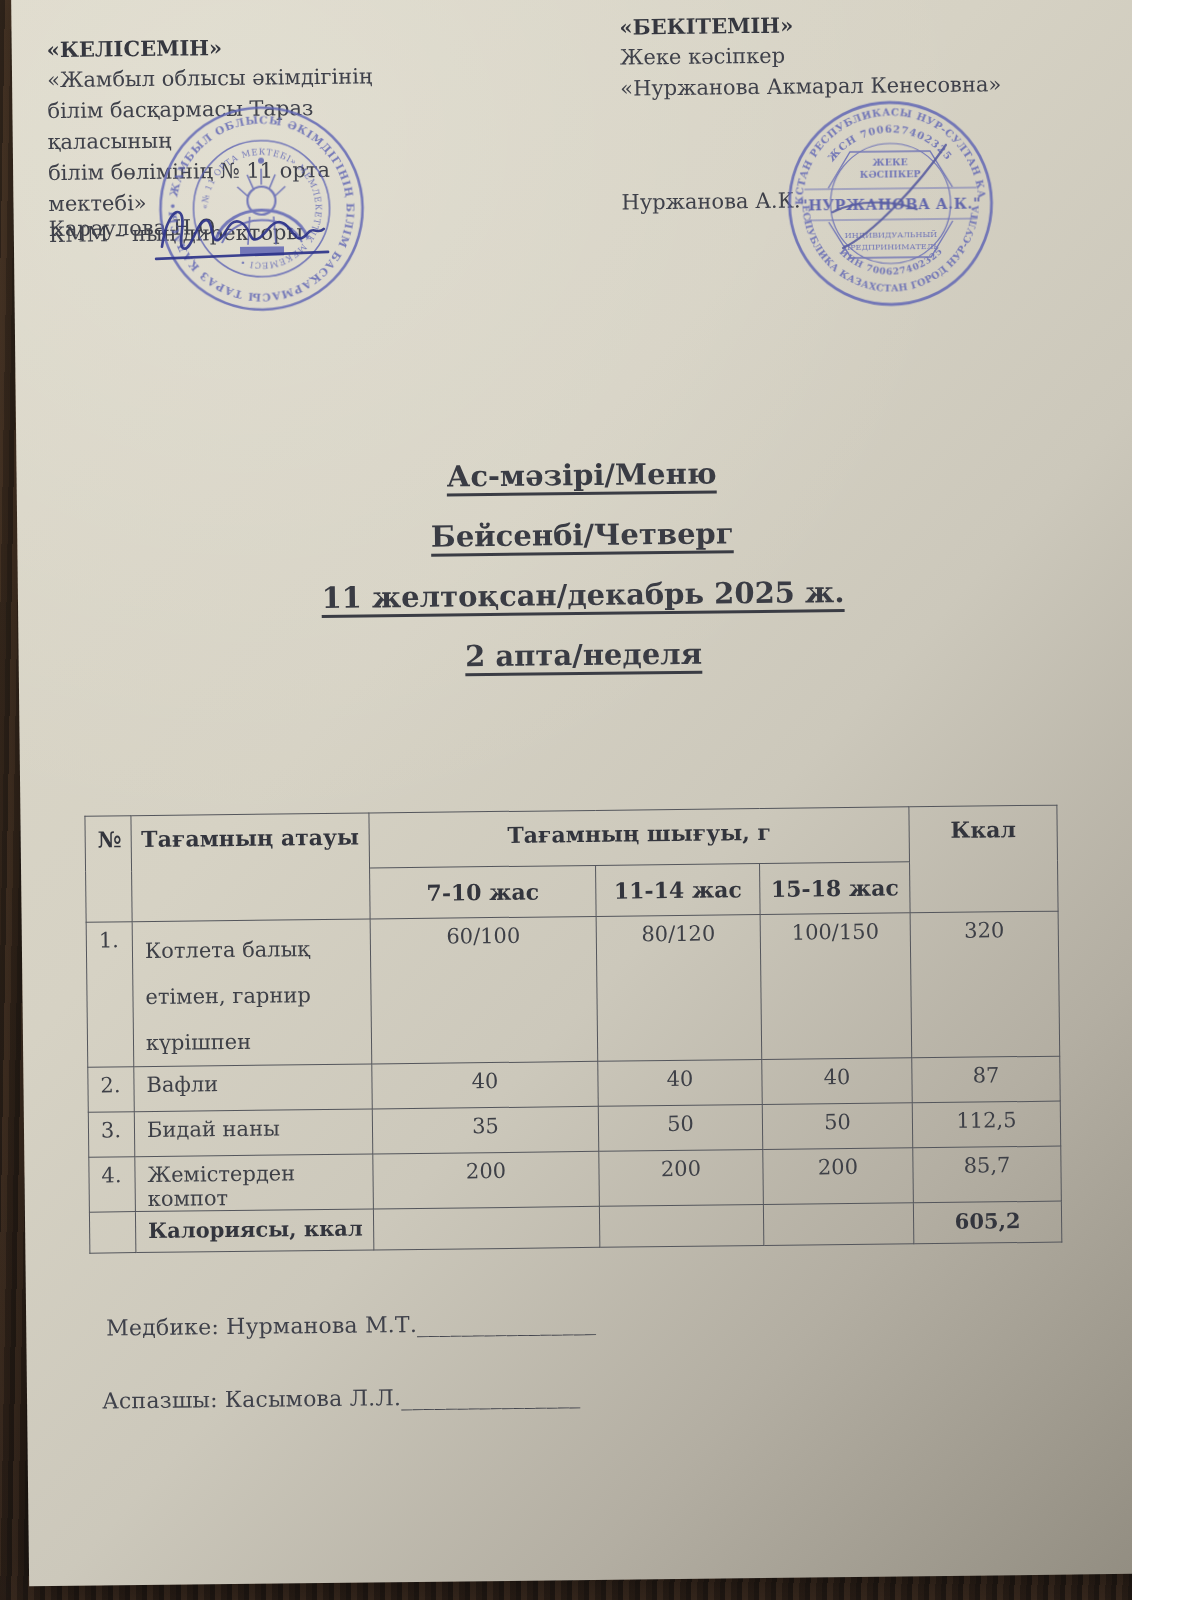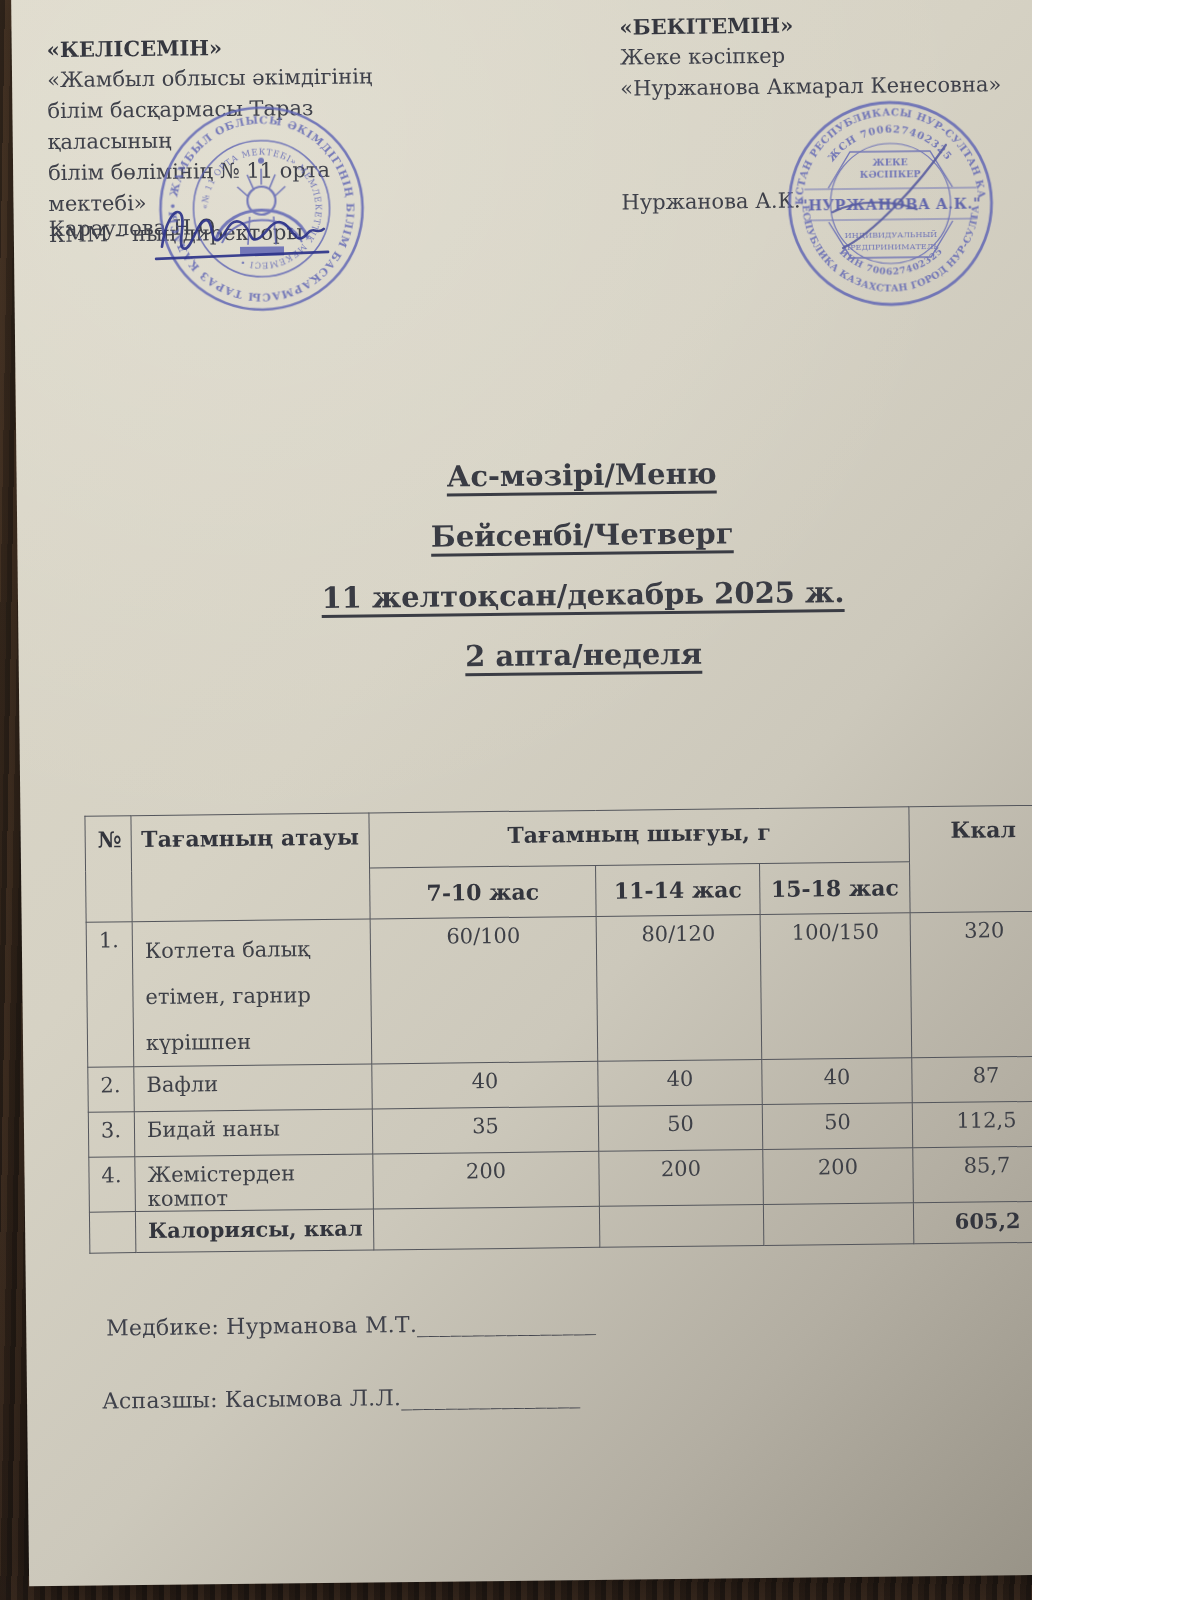--- a/index.html
+++ b/index.html
@@ -1,18 +1,18 @@
 <!DOCTYPE html>
 <html><head>
 <meta charset="utf-8">
 <style>
   html,body{margin:0;padding:0;}
   body{width:1200px;height:1600px;overflow:hidden;
        font-family:"DejaVu Serif","Liberation Serif",serif;}
-  .photo{position:relative;width:1032px;height:1600px;overflow:hidden;
+  .photo{position:relative;width:1132px;height:1600px;overflow:hidden;
     background-color:#382a1f;
     background-image:
       repeating-linear-gradient(91deg, rgba(0,0,0,.28) 0 5px, rgba(110,75,48,.18) 5px 11px, rgba(30,18,10,.22) 11px 17px),
       linear-gradient(180deg,#4a3829 0%,#3c2d21 55%,#2c211a 100%);}
   .paper{position:absolute;left:20px;top:-30px;width:1130px;height:1610px;
     transform:rotate(-0.65deg);
     background:
       radial-gradient(120% 80% at 20% 10%, rgba(255,255,248,.20), rgba(255,255,255,0) 55%),
       linear-gradient(133deg,#dcd8c9 0%,#d6d2c4 38%,#ccc8bb 58%,#b3aea2 78%,#918c80 100%);
     box-shadow:0 0 46px rgba(0,0,0,.5);}

